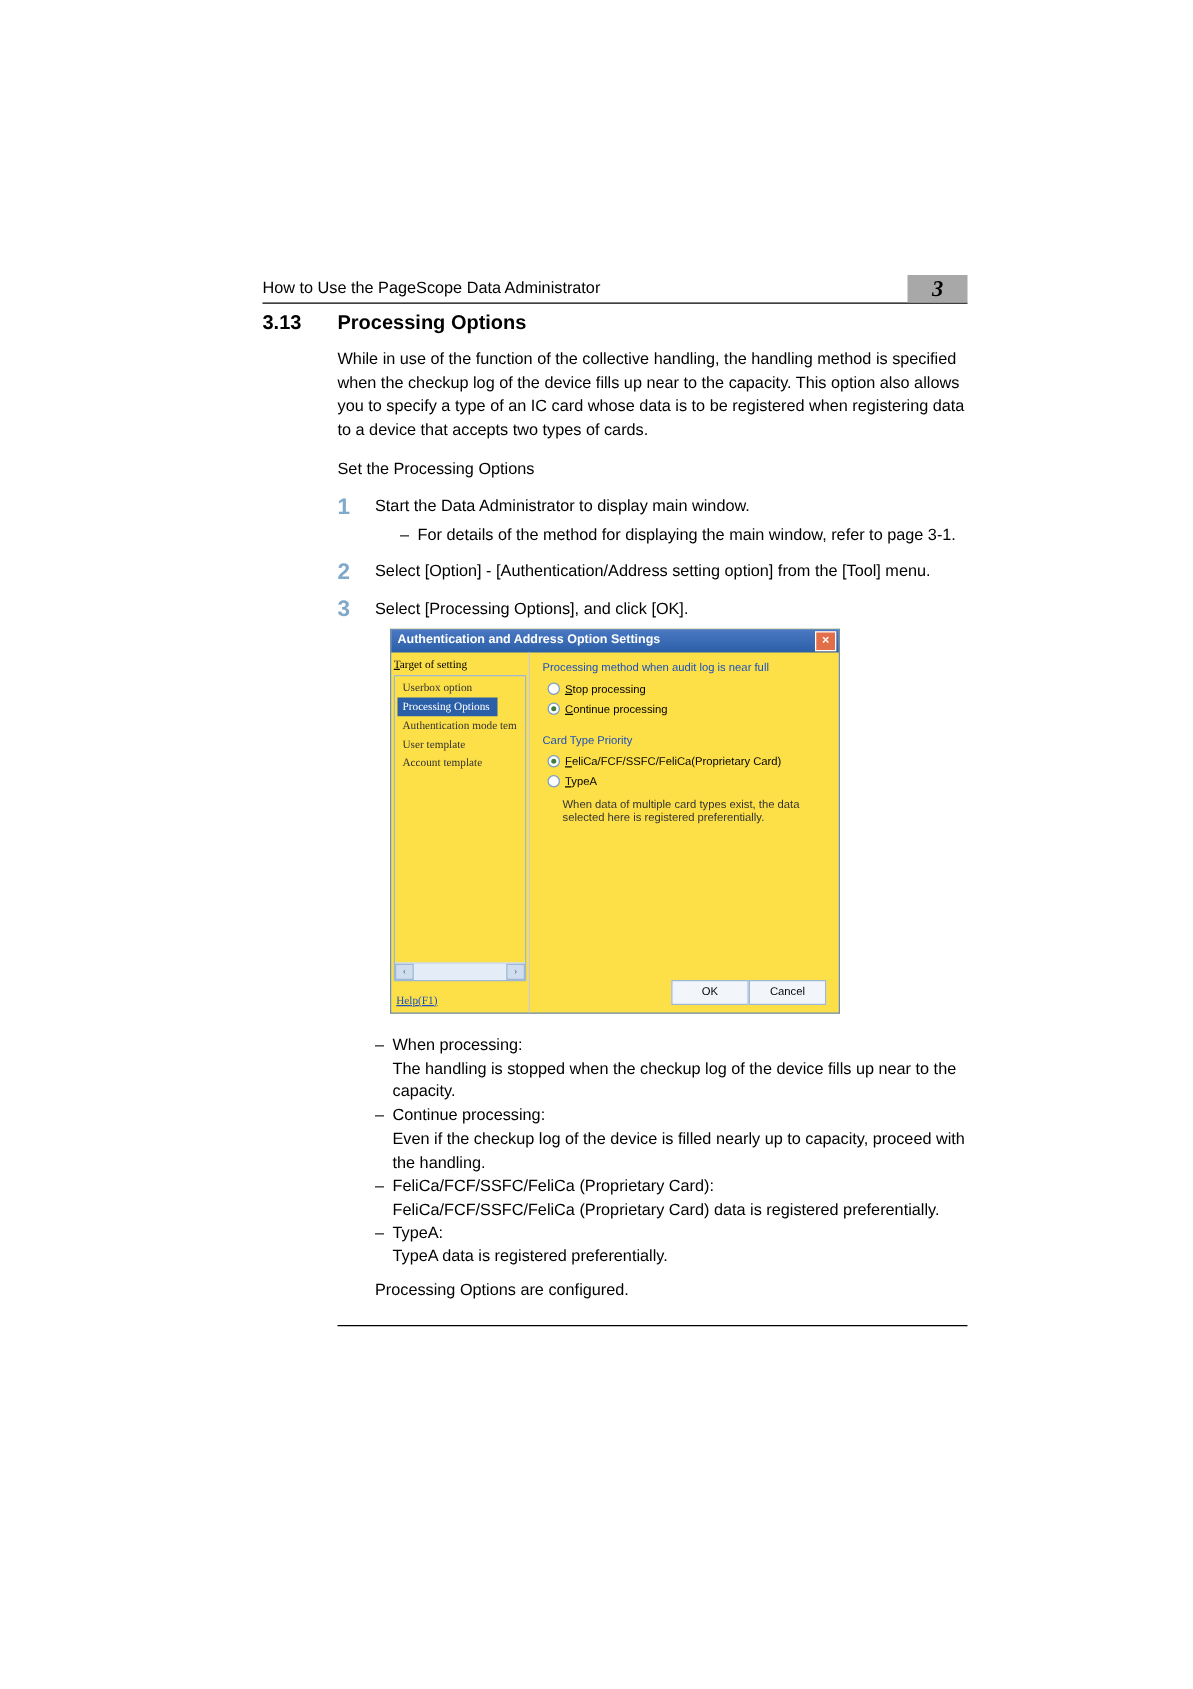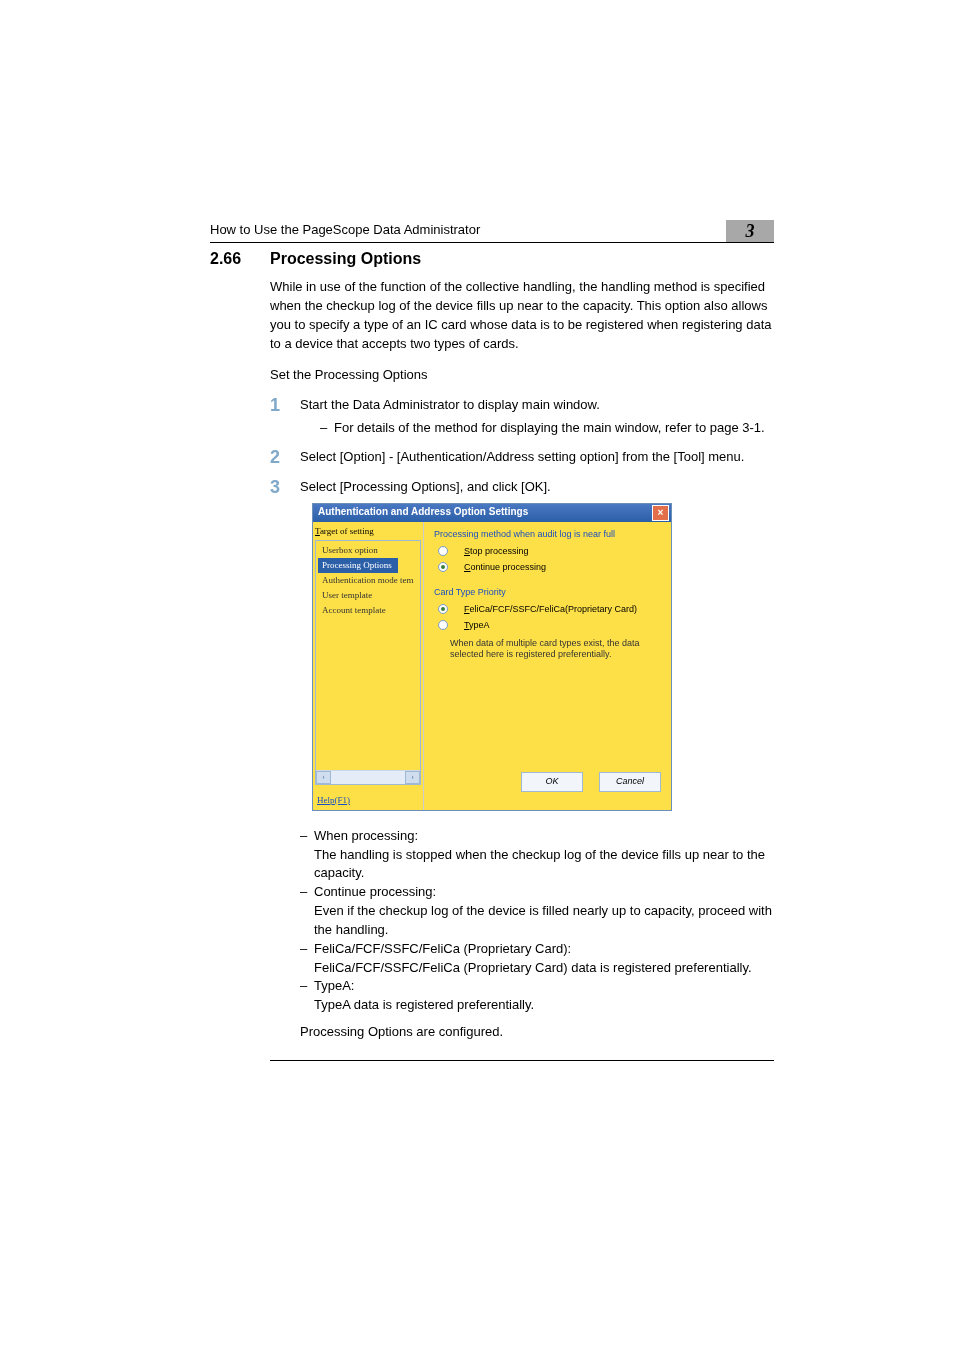--- a/index.html
+++ b/index.html
@@ -229,21 +229,21 @@
     font-size: 9px;
   }
   .group-label {
     color: #1a4fc0;
     margin-bottom: 4px;
   }
   .radio-row {
     display: flex;
     align-items: center;
     margin: 3px 0 3px 4px;
-    gap: 16px;
+    gap: 4px;
   }
   .radio {
     width: 10px;
     height: 10px;
     border: 1px solid #7a9cc7;
     border-radius: 50%;
     display: flex;
     align-items: center;
     justify-content: center;
     box-sizing: border-box;
@@ -257,25 +257,24 @@
     border-radius: 50%;
   }
   .hint {
     margin: 6px 0 0 16px;
     color: #333;
     line-height: 1.25;
     font-size: 9px;
   }
   .dlg-buttons {
     position: absolute;
-    bottom: 18px;
+    bottom: 6px;
     right: 10px;
     display: flex;
-    gap: 16px;
-    font-style: italic;
+    gap: 0;
   }
   .dlg-btn {
     width: 60px;
     height: 18px;
     border: 1px solid #9fb8d6;
     background: #f2f6fb;
     font-size: 9px;
     display: flex;
     align-items: center;
     justify-content: center;
@@ -292,21 +291,21 @@
   <div class="header-line">
     <span class="header-text">How to Use the PageScope Data Administrator</span>
     <div class="chapter-box">
       <span class="chapter-num">3</span>
     </div>
   </div>
 
   <div class="content">
 
     <div class="section-row">
-      <div class="section-number">2.66</div>
+      <div class="section-number">3.13</div>
       <div class="section-title">Processing Options</div>
     </div>
 
     <div class="body-block">
       <div class="para">While in use of the function of the collective handling, the handling method is specified when the checkup log of the device fills up near to the capacity. This option also allows you to specify a type of an IC card whose data is to be registered when registering data to a device that accepts two types of cards.</div>
 
       <div class="subhead">Set the Processing Options</div>
 
       <div class="step-row">
         <div class="step-num">1</div>

